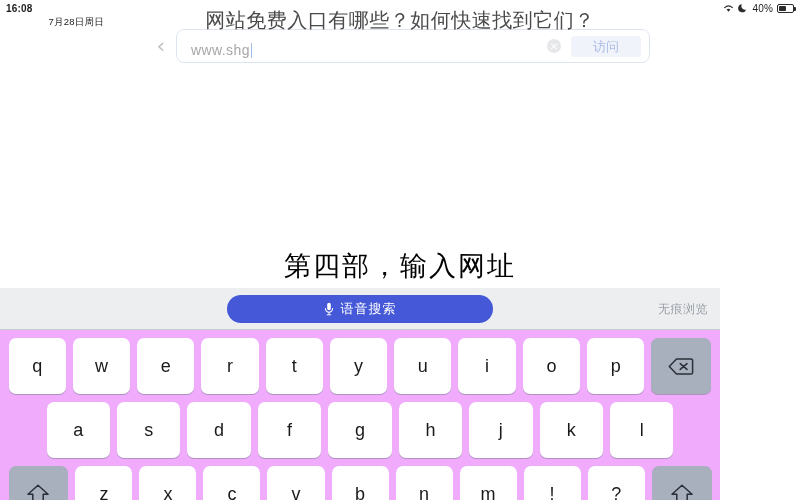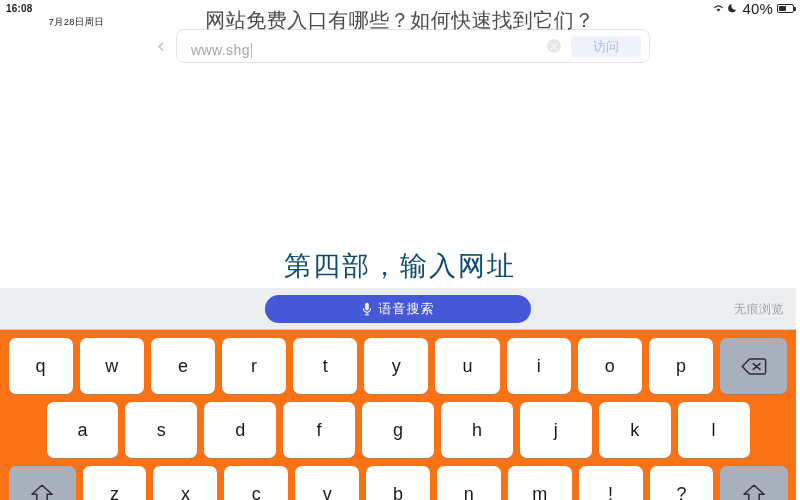--- a/index.html
+++ b/index.html
@@ -35,21 +35,21 @@
     letter-spacing: 0.2px;
     z-index: 40;
   }
   .status-left { display: flex; align-items: center; gap: 16px; justify-content: flex-end; }
   .status-right { display: flex; align-items: center; gap: 4px; }
   .status-time { font-weight: bold; font-size: 10px; }
   .status-date { font-size: 9.5px; margin-top: 28px; }
   .ico-wifi { display: inline-block; width: 11px; height: 9px; position: relative; }
   .ico-wifi svg { display: block; }
   .ico-moon { display: inline-block; width: 10px; height: 10px; }
-  .batt-pct { font-size: 15px; }
+  .batt-pct { font-size: 10px; }
   .batt-shell {
     display: inline-block;
     width: 17px; height: 9px;
     border: 1px solid #2b2b2b;
     border-radius: 2px;
     position: relative;
     box-sizing: border-box;
   }
   .batt-shell::after {
     content: "";
@@ -157,32 +157,32 @@
     font-family: "DejaVu Sans", "Liberation Sans", sans-serif;
   }
 
   
   .center-caption {
     position: absolute;
     left: 0; top: 248px;
     width: 800px;
     text-align: center;
     font-size: 27px;
-    color: #0c4a6e;
+    color: #000000;
     letter-spacing: 2px;
     z-index: 10;
     font-family: "DejaVu Sans", "Liberation Sans", sans-serif;
   }
 
   
   .keyboard {
     position: absolute;
     left: 0; top: 288px;
-    width: 796px; height: 212px;
-    background: #f97316;
+    width: 720px; height: 212px;
+    background: #f0abfc;
     z-index: 25;
   }
   .kb-toolbar {
     position: relative;
     height: 42px;
     background: #eceef0;
     display: flex;
     align-items: center;
     justify-content: center;
     border-bottom: 1px solid #c9cdd4;

